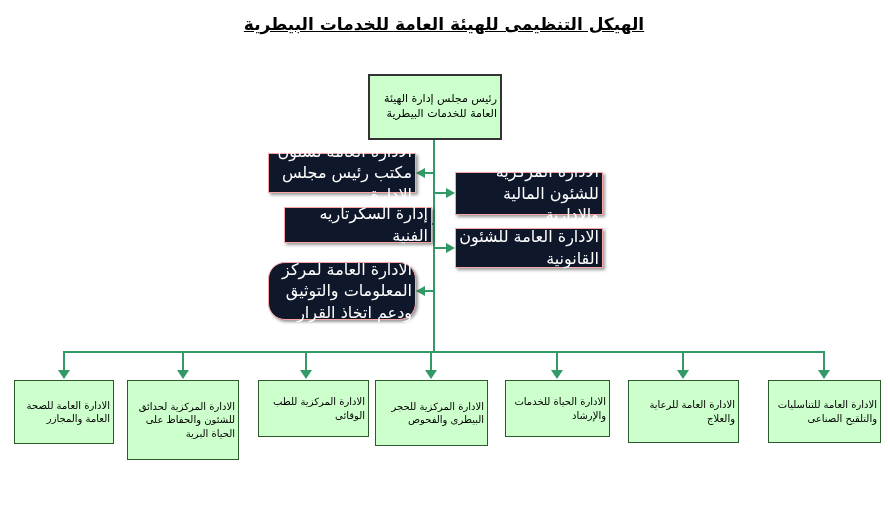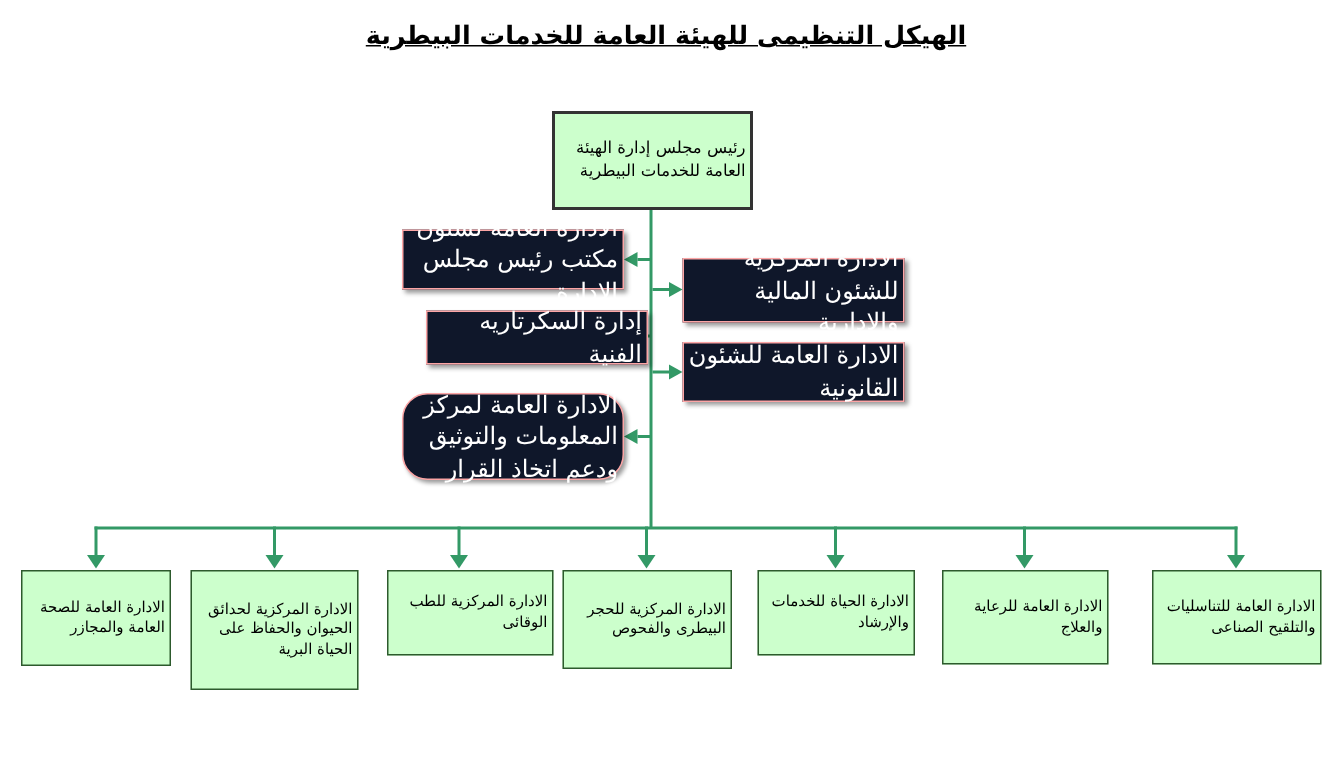--- a/index.html
+++ b/index.html
@@ -147,20 +147,20 @@
   <div class="line" style="left:556px;top:351px;width:2px;height:20px;"></div>
   <div class="arrow a-down" style="left:551px;top:370px;"></div>
 
   <div class="line" style="left:682px;top:351px;width:2px;height:20px;"></div>
   <div class="arrow a-down" style="left:677px;top:370px;"></div>
 
   <div class="line" style="left:823px;top:351px;width:2px;height:20px;"></div>
   <div class="arrow a-down" style="left:818px;top:370px;"></div>
 
   <div class="box green db0">الادارة العامة للصحة العامة والمجازر</div>
-  <div class="box green db1">الادارة المركزية لحدائق الحيوان والحفاظ على الحياة البرية</div>
+  <div class="box green db1">الادارة المركزية لحدائق للشئون والحفاظ على الحياة البرية</div>
   <div class="box green db2">الادارة المركزية للطب الوقائى</div>
   <div class="box green db3">الادارة المركزية للحجر البيطرى والفحوص</div>
   <div class="box green db4">الادارة الحياة للخدمات والإرشاد</div>
   <div class="box green db5">الادارة العامة للرعاية والعلاج</div>
   <div class="box green db6">الادارة العامة للتناسليات والتلقيح الصناعى</div>
 
 </div>
 
 </body></html>

